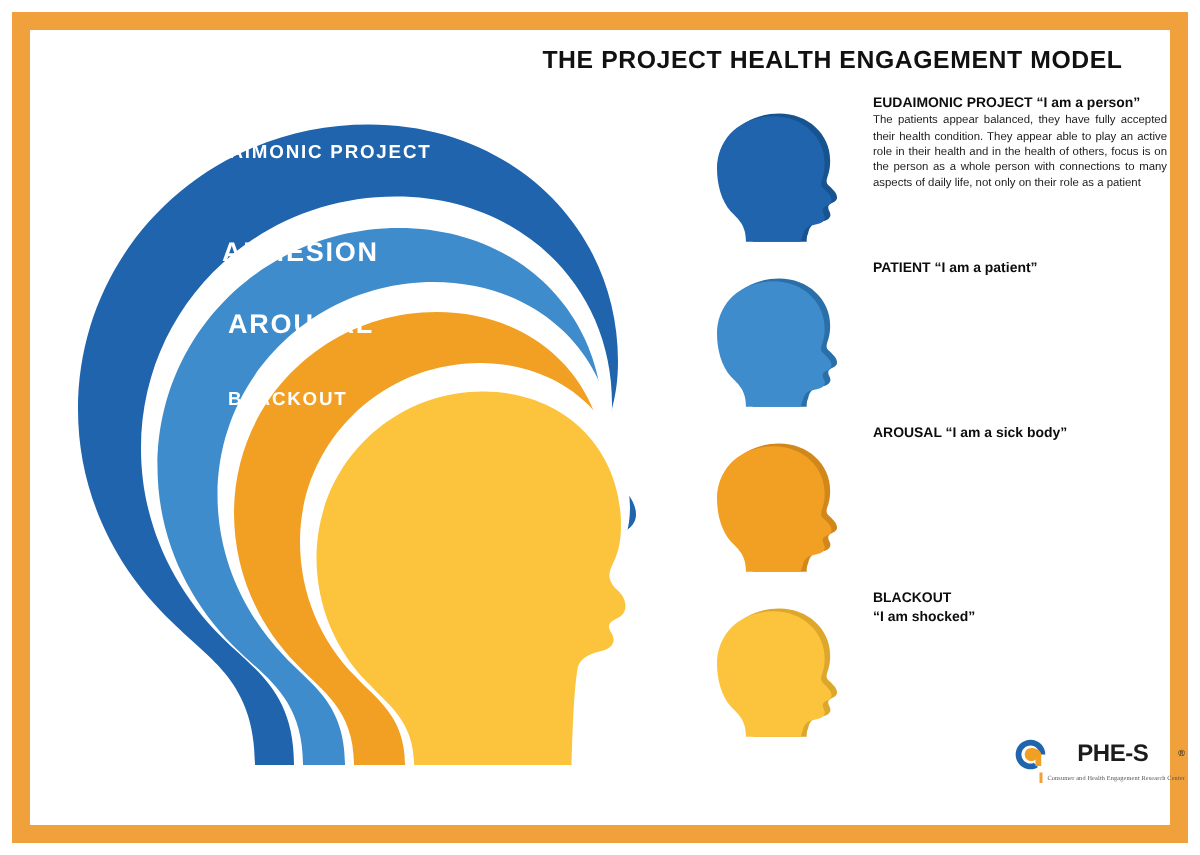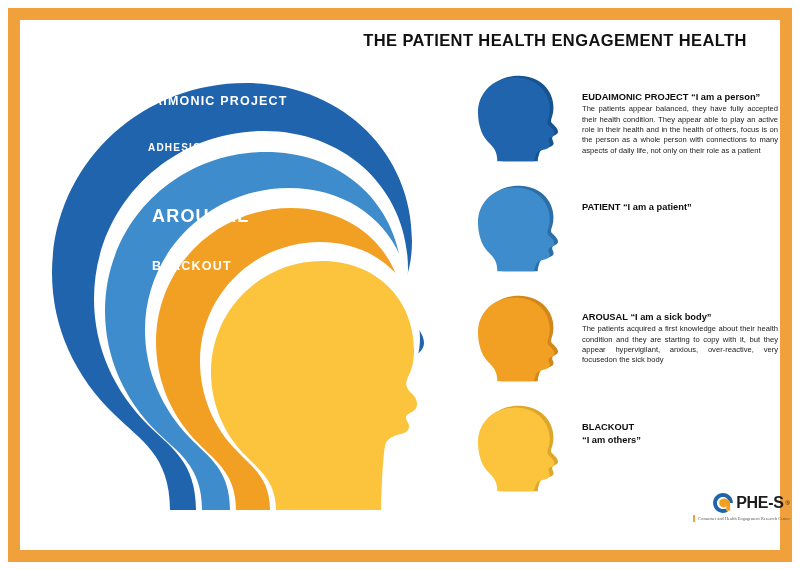--- a/index.html
+++ b/index.html
@@ -51,21 +51,21 @@
   .diagram svg { display: block; width: 100%; height: 100%; }
   .layer-label {
     position: absolute;
     color: #ffffff;
     font-weight: bold;
     letter-spacing: 1.2px;
     text-align: left;
     white-space: nowrap;
   }
   .lbl-eud { left: 103px;  top: 39px;  width: 230px; font-size: 12.5px; }
-  .lbl-adh { left: 128px;  top: 87px;  width: 230px; font-size: 10px; }
+  .lbl-adh { left: 128px;  top: 103px;  width: 230px; font-size: 18px; }
   .lbl-aro { left: 132px;  top: 151px; width: 230px; font-size: 18px; }
   .lbl-bla { left: 132px;  top: 204px; width: 230px; font-size: 12.5px; }
 
   
   .stages {
     position: absolute;
     left: 470px;
     top: 62px;
     width: 312px;
   }
@@ -79,21 +79,20 @@
     top: 10px;
     width: 92px;
     height: 92px;
   }
   .stage-icon svg { display: block; width: 100%; height: 100%; }
   .stage-text {
     position: absolute;
     left: 112px;
     top: 0;
     width: 196px;
-    margin-top: 29px;
   }
   .stage-heading {
     font-size: 9.3px;
     font-weight: bold;
     color: #0d0d0d;
     line-height: 1.32;
     margin: 0 0 1px 0;
   }
   .stage-body {
     font-size: 7.6px;
@@ -108,21 +107,21 @@
     position: absolute;
     left: 640px;
     top: 492px;
     width: 150px;
     text-align: right;
   }
   .phes-row {
     display: flex;
     align-items: center;
     justify-content: flex-end;
-    gap: 2px;
+    gap: 20px;
   }
   .phes-mark { width: 22px; height: 22px; display: block; }
   .phes-word {
     font-size: 16px;
     font-weight: bold;
     color: #1c1c1c;
     letter-spacing: -0.3px;
   }
   .phes-reg {
     font-size: 6px;
@@ -157,21 +156,21 @@
     white-space: nowrap;
   }
 </style>
 </head>
 <body>
 
 <div id="poster">
 
   <div class="frame"></div>
 
-  <div class="title">THE PATIENT HEALTH ENGAGEMENT HEALTH</div>
+  <div class="title">THE PROJECT HEALTH ENGAGEMENT MODEL</div>
 
   <div class="diagram">
     <svg viewBox="0 0 460 460" xmlns="http://www.w3.org/2000/svg" aria-hidden="true">
 
       <g>
         <path d="M 150 455
                  C 150 400, 120 385, 95 360
                  C 55 322, 32 272, 32 218
                  C 32 112, 118 28, 226 28
                  C 320 28, 392 96, 392 186
@@ -322,34 +321,33 @@
 
     <div class="stage">
       <div class="stage-icon">
         <svg viewBox="0 0 100 100" xmlns="http://www.w3.org/2000/svg" aria-hidden="true">
           <path d="M 26 97 C 26 84, 21 80, 15 74 C 7 65, 3 53, 3 42 C 3 20, 21 4, 45 4 C 66 4, 82 19, 82 38 C 82 44, 81 47, 80 50 C 79 53, 79 55, 82 57 C 85 60, 87 62, 87 65 C 87 67, 85 68, 83 69 C 81 70, 80 71, 81 74 C 82 76, 83 78, 81 80 C 79 82, 76 82, 73 83 C 69 84, 67 86, 66 91 C 65 93, 65 95, 65 97 Z" fill="#D2871B"></path>
           <path d="M 21 97 C 21 85, 16 81, 10 75 C 3 67, 0 55, 0 44 C 0 22, 17 6, 41 6 C 62 6, 78 21, 78 40 C 78 46, 77 49, 76 52 C 75 55, 75 57, 78 59 C 81 62, 83 64, 83 67 C 83 69, 81 70, 79 71 C 77 72, 76 73, 77 76 C 78 78, 79 80, 77 82 C 75 84, 72 84, 69 85 C 65 86, 63 88, 62 93 C 61 95, 61 96, 61 97 Z" fill="#F2A024"></path>
         </svg>
       </div>
       <div class="stage-text">
         <p class="stage-heading">AROUSAL “I am a sick body”</p>
-        <p class="stage-body">The patients acquired a first knowledge about their health condition and they are starting to copy with it, but they appear hypervigilant, anxious, over-reactive, very focusedon the sick body</p>
       </div>
     </div>
 
     <div class="stage">
       <div class="stage-icon">
         <svg viewBox="0 0 100 100" xmlns="http://www.w3.org/2000/svg" aria-hidden="true">
           <path d="M 26 97 C 26 84, 21 80, 15 74 C 7 65, 3 53, 3 42 C 3 20, 21 4, 45 4 C 66 4, 82 19, 82 38 C 82 44, 81 47, 80 50 C 79 53, 79 55, 82 57 C 85 60, 87 62, 87 65 C 87 67, 85 68, 83 69 C 81 70, 80 71, 81 74 C 82 76, 83 78, 81 80 C 79 82, 76 82, 73 83 C 69 84, 67 86, 66 91 C 65 93, 65 95, 65 97 Z" fill="#DDA72C"></path>
           <path d="M 21 97 C 21 85, 16 81, 10 75 C 3 67, 0 55, 0 44 C 0 22, 17 6, 41 6 C 62 6, 78 21, 78 40 C 78 46, 77 49, 76 52 C 75 55, 75 57, 78 59 C 81 62, 83 64, 83 67 C 83 69, 81 70, 79 71 C 77 72, 76 73, 77 76 C 78 78, 79 80, 77 82 C 75 84, 72 84, 69 85 C 65 86, 63 88, 62 93 C 61 95, 61 96, 61 97 Z" fill="#FBC43C"></path>
         </svg>
       </div>
       <div class="stage-text">
         <p class="stage-heading">BLACKOUT</p>
-        <p class="stage-heading">“I am others”</p>
+        <p class="stage-heading">“I am shocked”</p>
       </div>
     </div>
 
   </div>
 
   <div class="logos">
     <div class="phes-row">
       <svg class="phes-mark" viewBox="0 0 40 40" xmlns="http://www.w3.org/2000/svg" aria-hidden="true">
         <path d="M20 2 C10 2, 2 10, 2 20 C2 30, 10 38, 20 38 C24 38, 27 37, 29 35 L24 30 C23 31, 21 31, 20 31 C14 31, 9 26, 9 20 C9 14, 14 9, 20 9 C26 9, 31 14, 31 20 L38 20 C38 10, 30 2, 20 2 Z" fill="#1F64AD"></path>
         <path d="M21 12 C16 12, 13 16, 13 20 C13 25, 17 28, 21 28 C23 28, 25 27, 26 26 L26 34 L33 34 L33 20 C33 15, 27 12, 21 12 Z" fill="#F2A024"></path>

